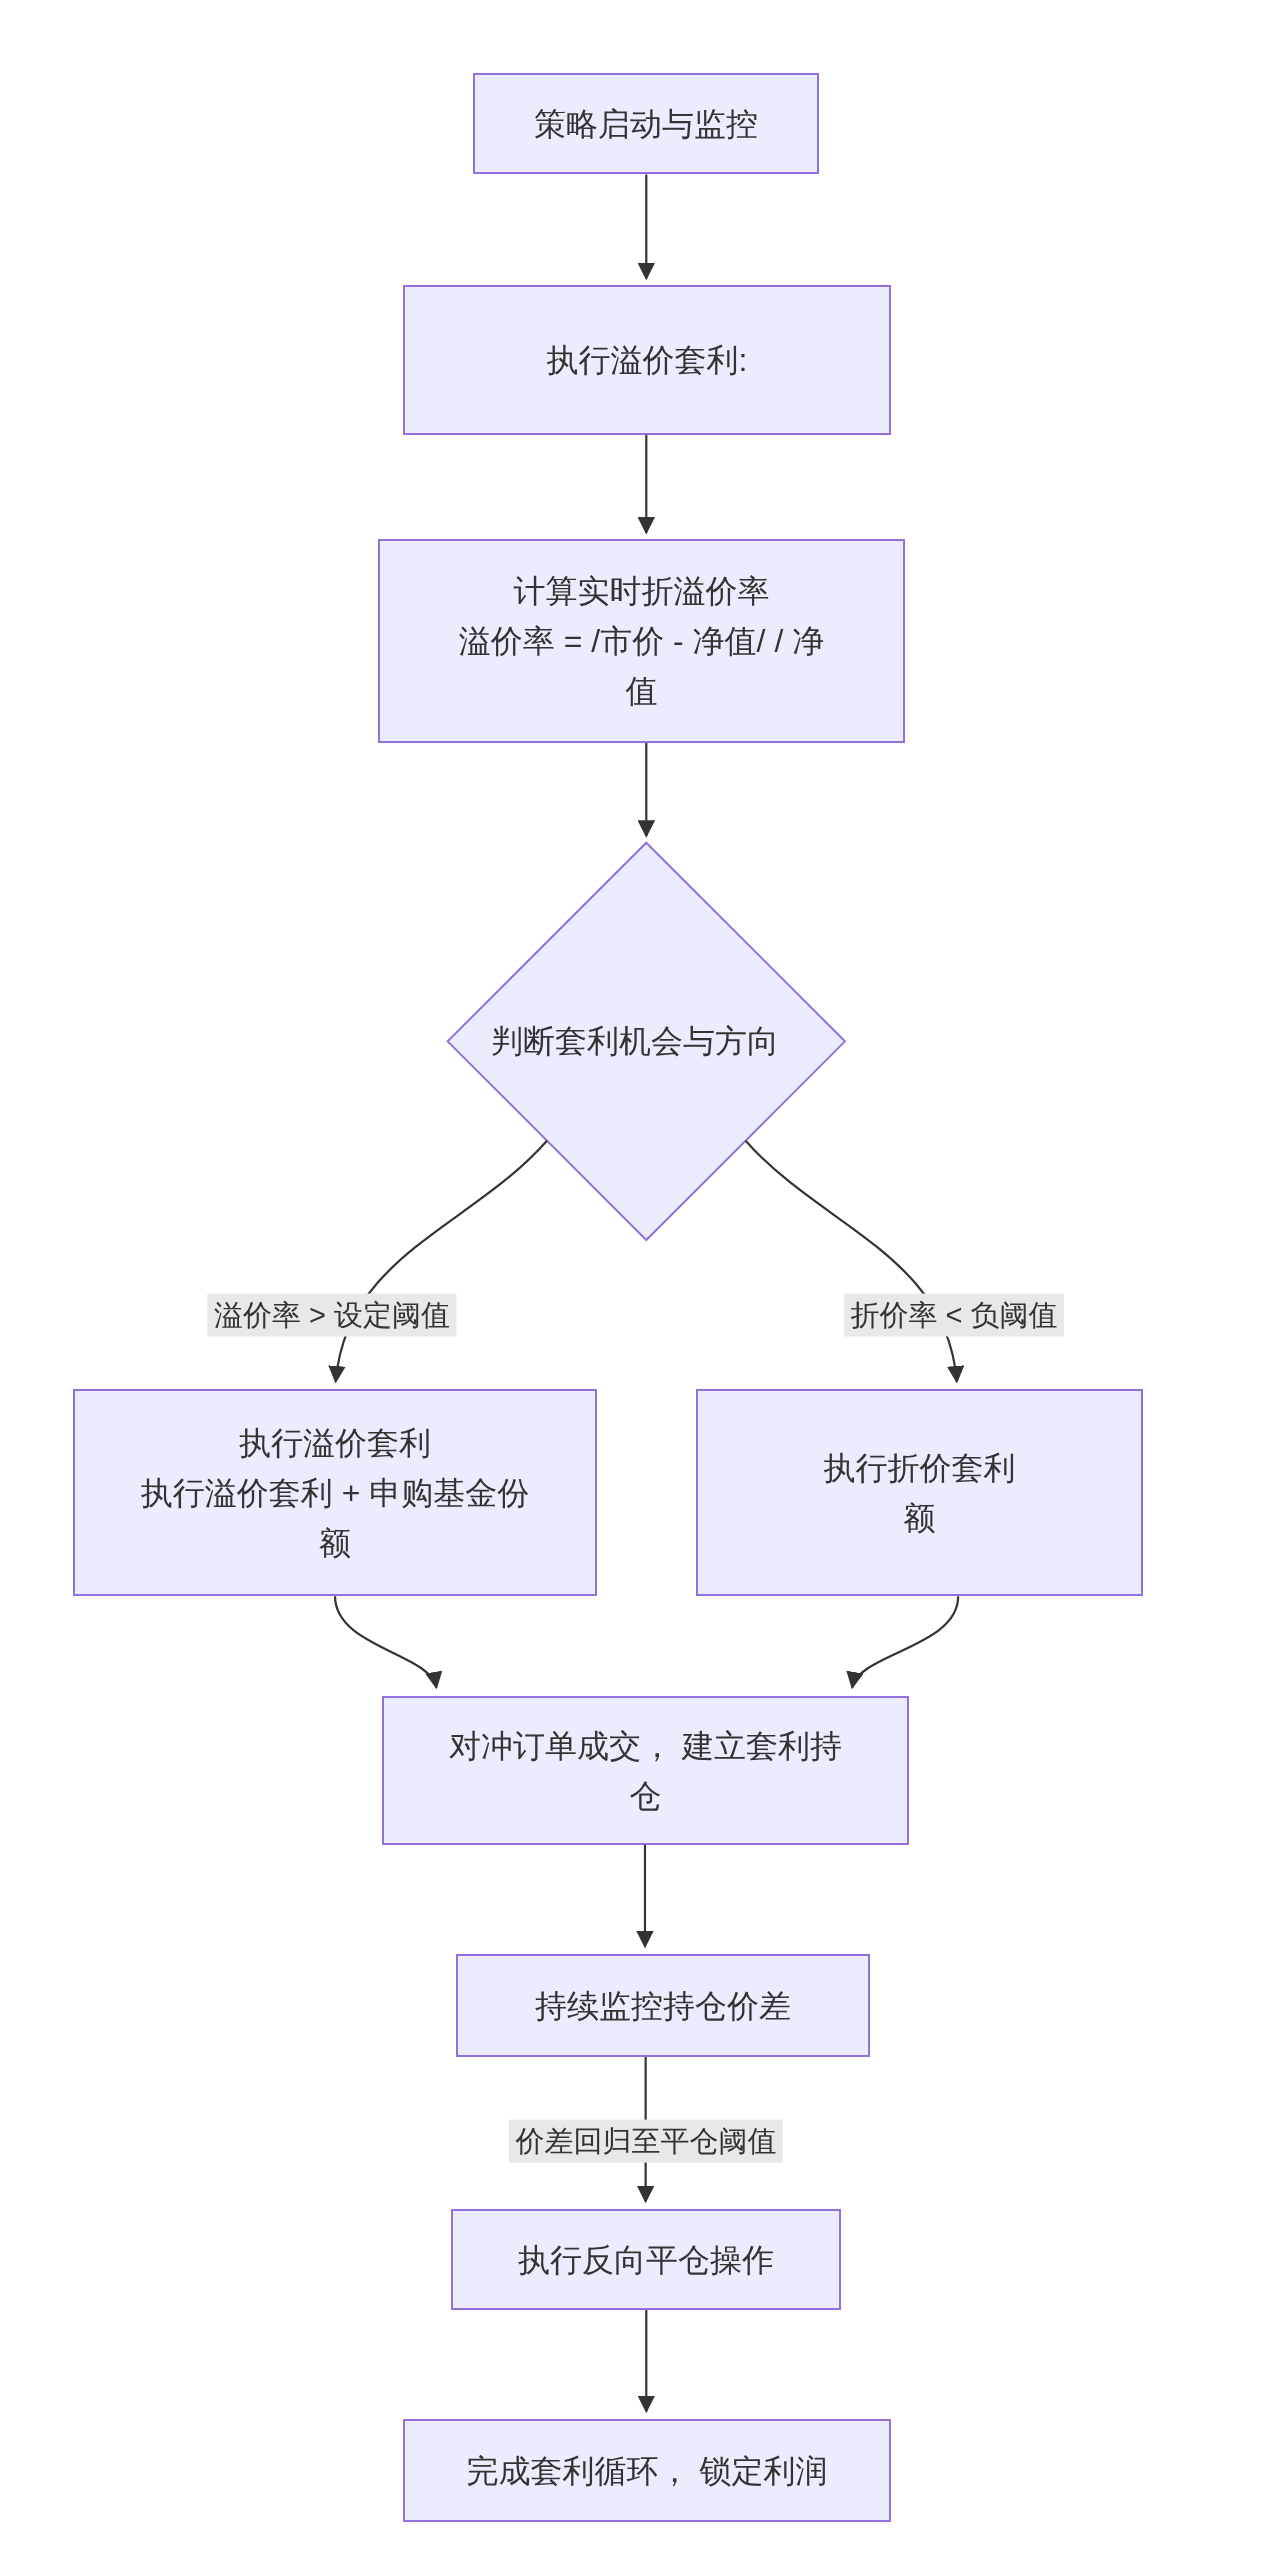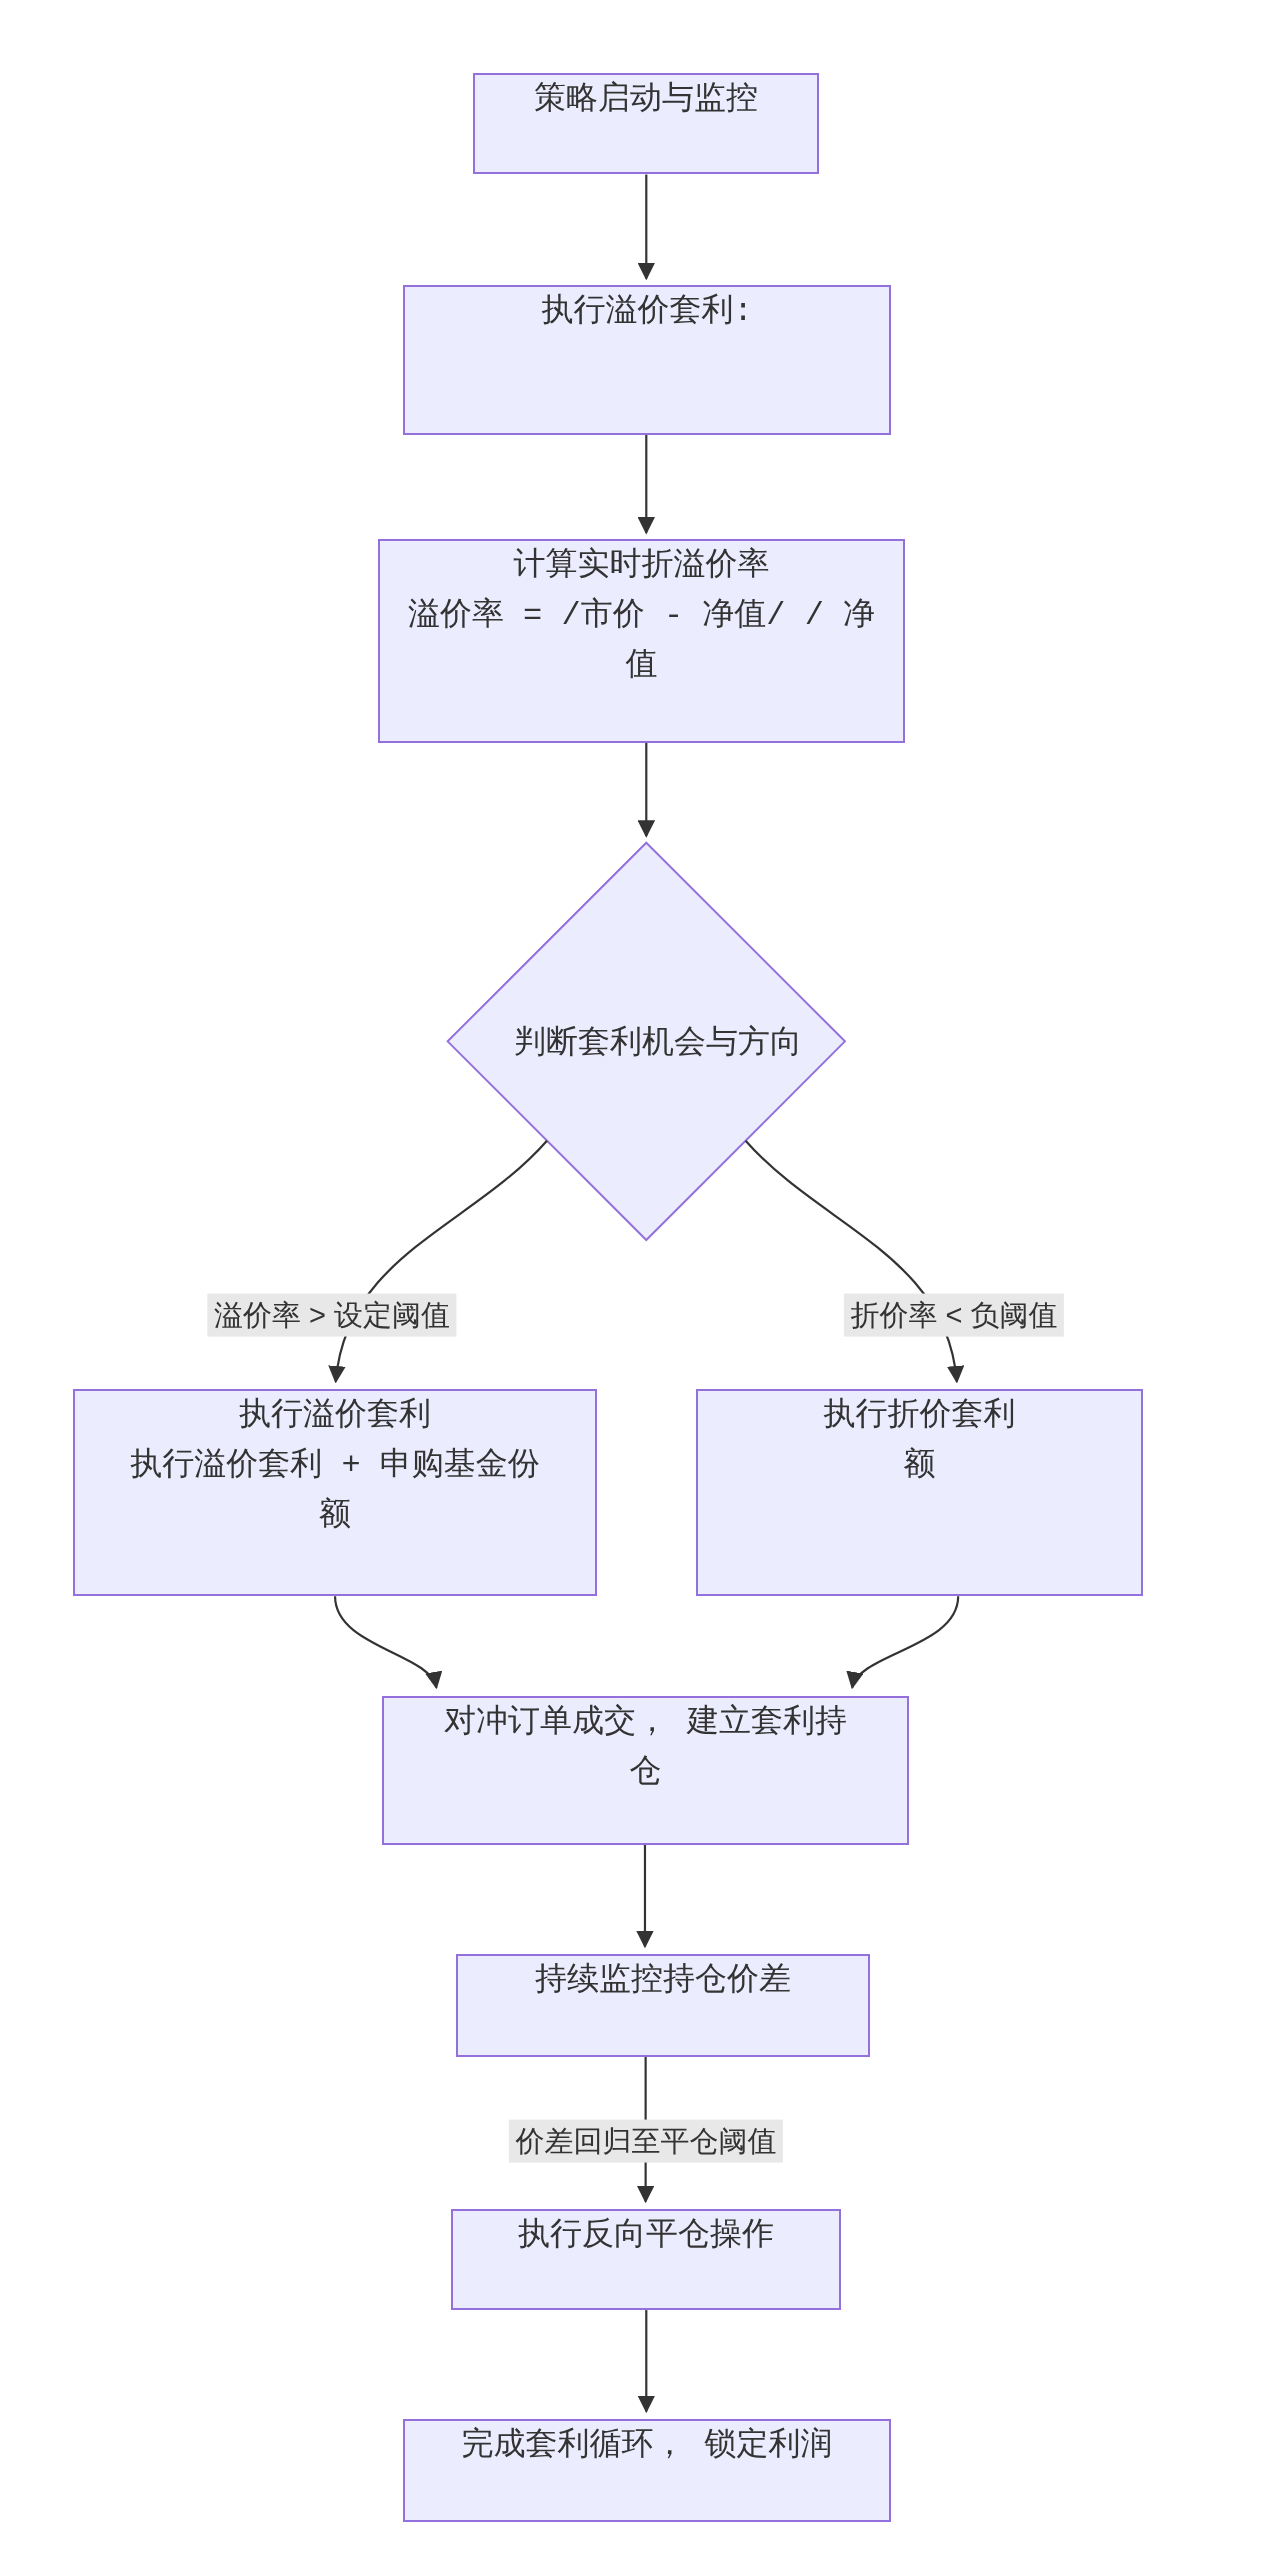--- a/index.html
+++ b/index.html
@@ -22,25 +22,24 @@
   }
   svg.edge-layer{position:absolute;left:0;top:0;width:1280px;height:2576px;}
   path.edge{stroke:var(--edge-line);stroke-width:3.3px;fill:none;}
   polygon.diamond{fill:var(--node-fill);stroke:var(--node-border);stroke-width:3px;}
   .node{
     position:absolute;
     background:var(--node-fill);
     border:2px solid var(--node-border);
     box-sizing:border-box;
     display:flex;flex-direction:column;
-    align-items:center;
+    align-items:center;justify-content:center;
     text-align:center;
     font-size:32px;line-height:50px;
     color:var(--text-color);
-    font-family:Liberation Mono, monospace;
   }
   .node .line{white-space:pre;}
   .diamond-label{
     position:absolute;
     transform:translate(-50%,-50%);
     font-size:32px;line-height:50px;
     white-space:pre;text-align:center;
     color:var(--text-color);
   }
   .edge-label{
@@ -86,21 +85,21 @@
   <div class="node" style="left:403px;top:285px;width:488px;height:150px">
     <div class="line">执行溢价套利:</div>
   </div>
 
   <div class="node" style="left:378px;top:539px;width:527px;height:204px">
     <div class="line">计算实时折溢价率</div>
     <div class="line">溢价率 = /市价 - 净值/ / 净</div>
     <div class="line">值</div>
   </div>
 
-  <div class="diamond-label" style="left:658px;top:1041px">判断套利机会与方向</div>
+  <div class="diamond-label" style="left:635px;top:1041px">判断套利机会与方向</div>
 
   <div class="node" style="left:73px;top:1389px;width:524px;height:207px">
     <div class="line">执行溢价套利</div>
     <div class="line">执行溢价套利 + 申购基金份</div>
     <div class="line">额</div>
   </div>
 
   <div class="node" style="left:696px;top:1389px;width:447px;height:207px">
     <div class="line">执行折价套利</div>
     <div class="line">额</div>

